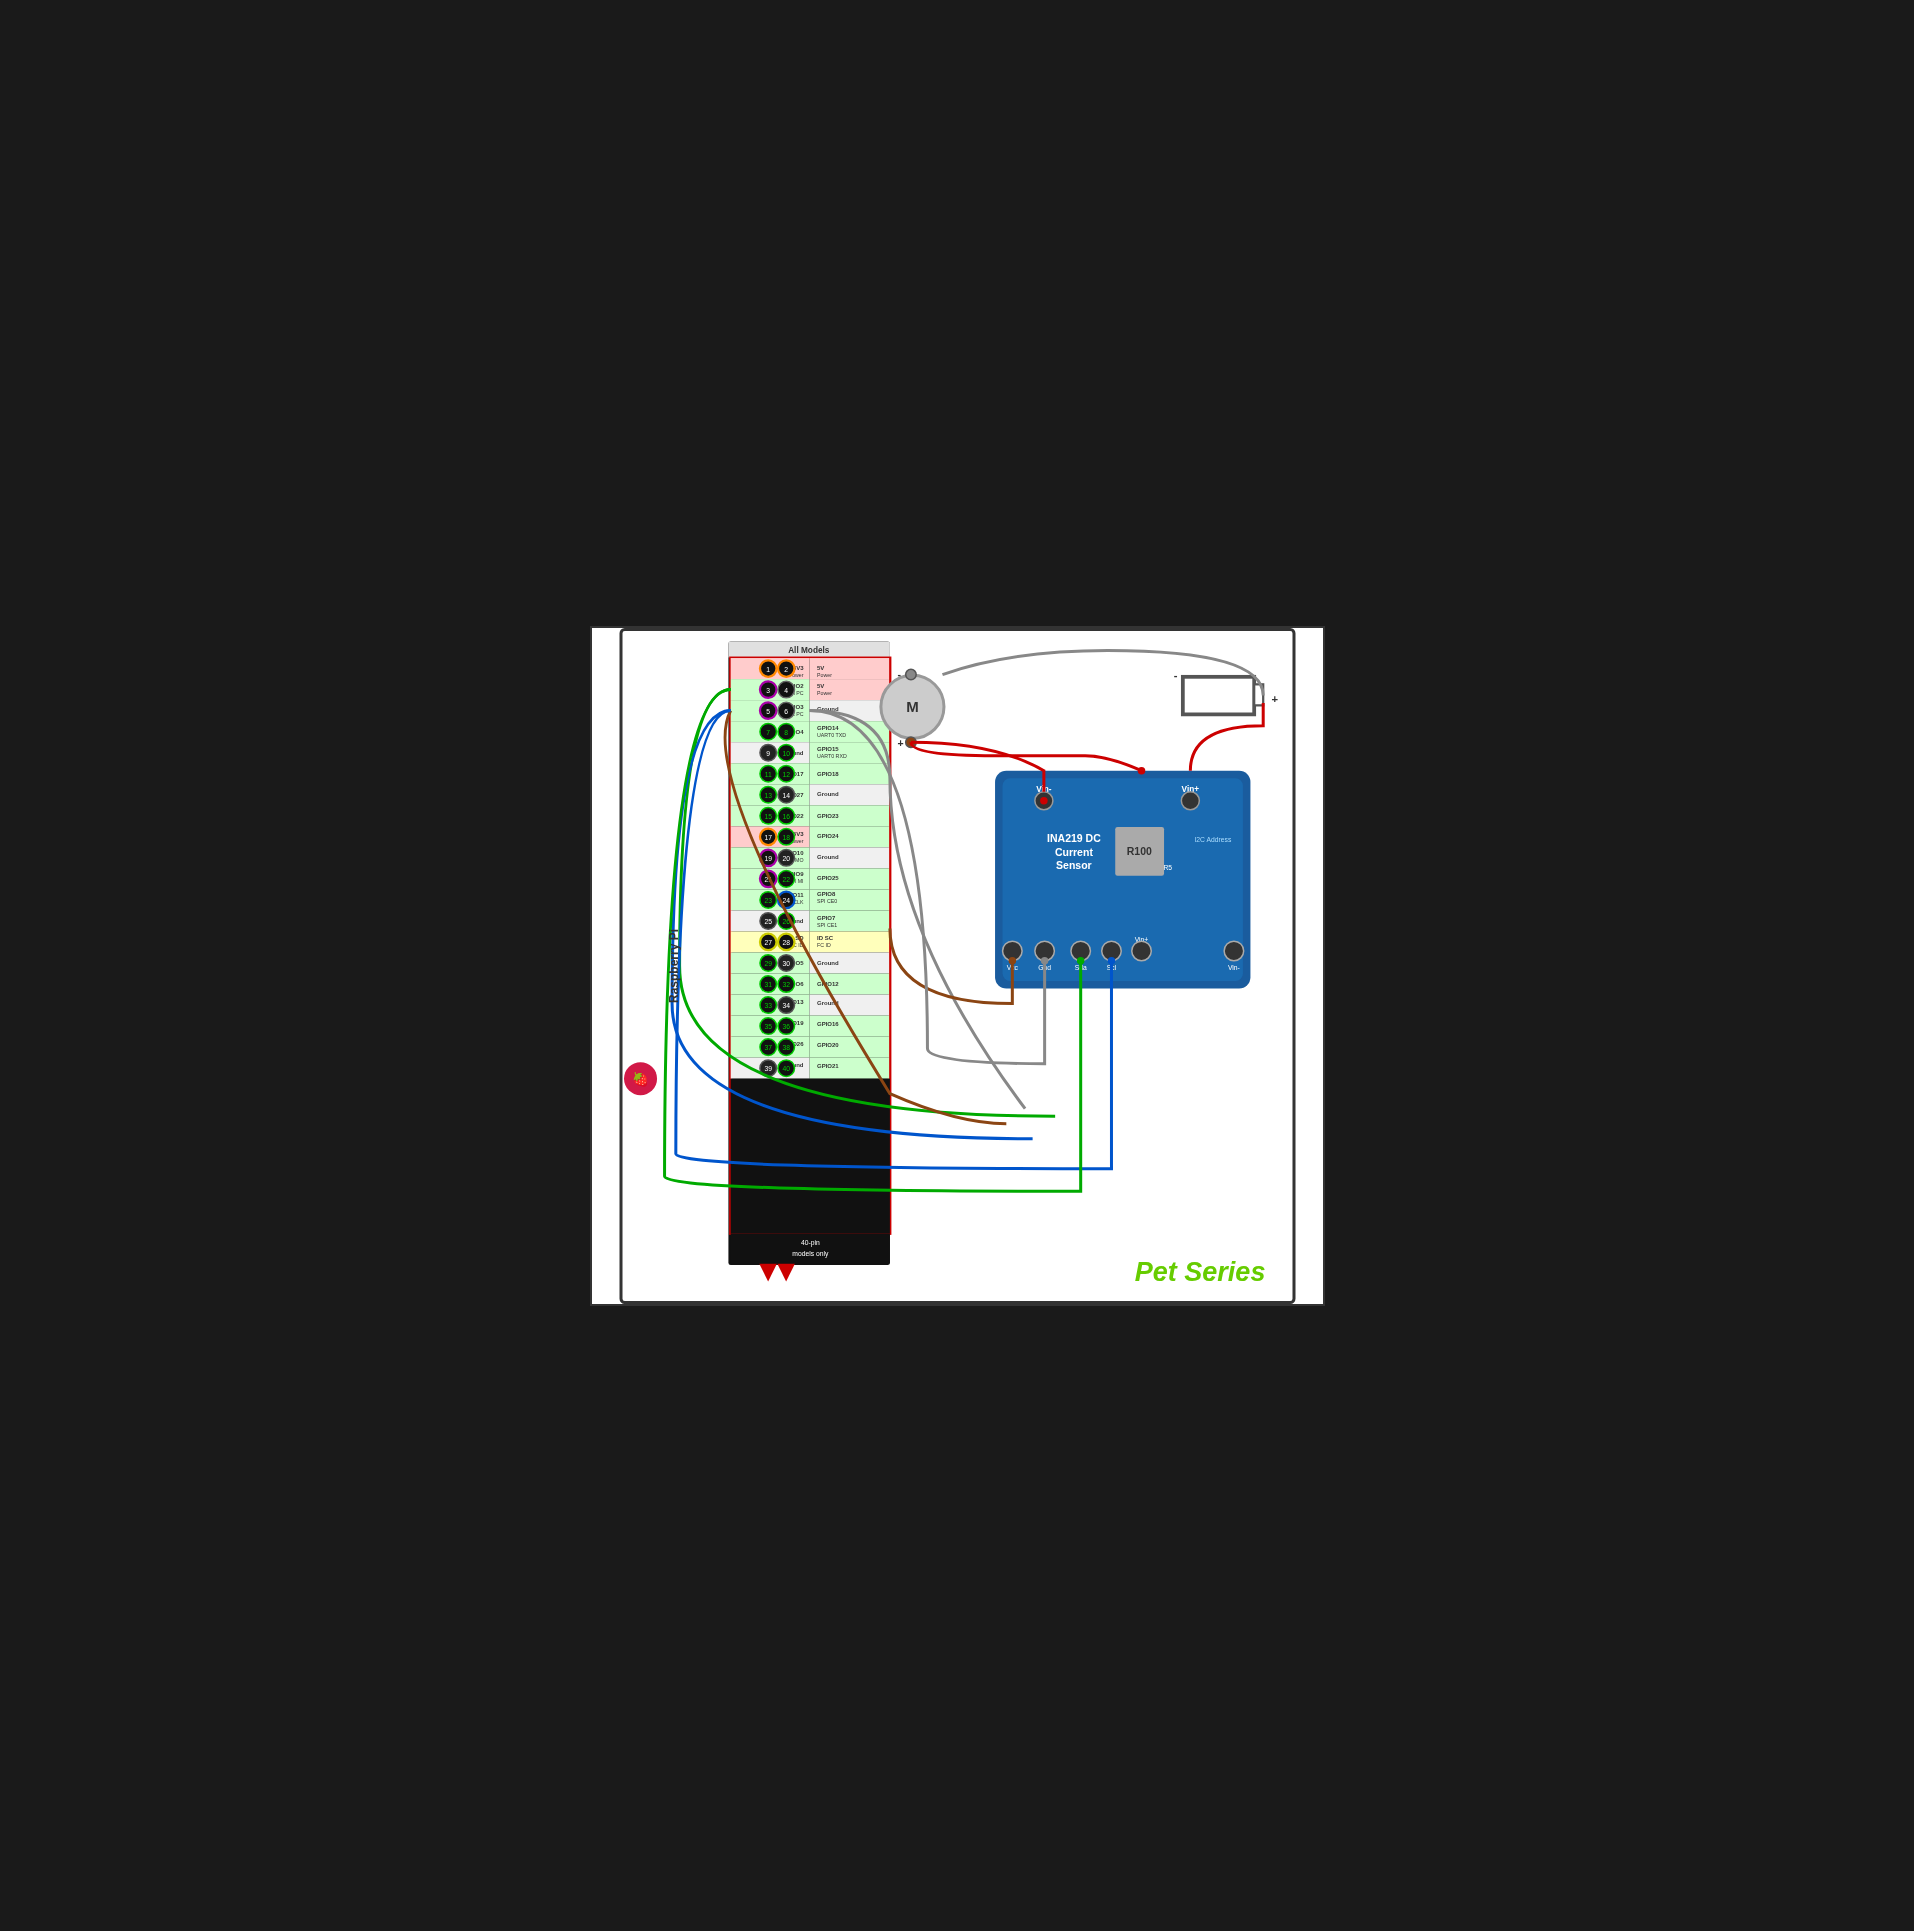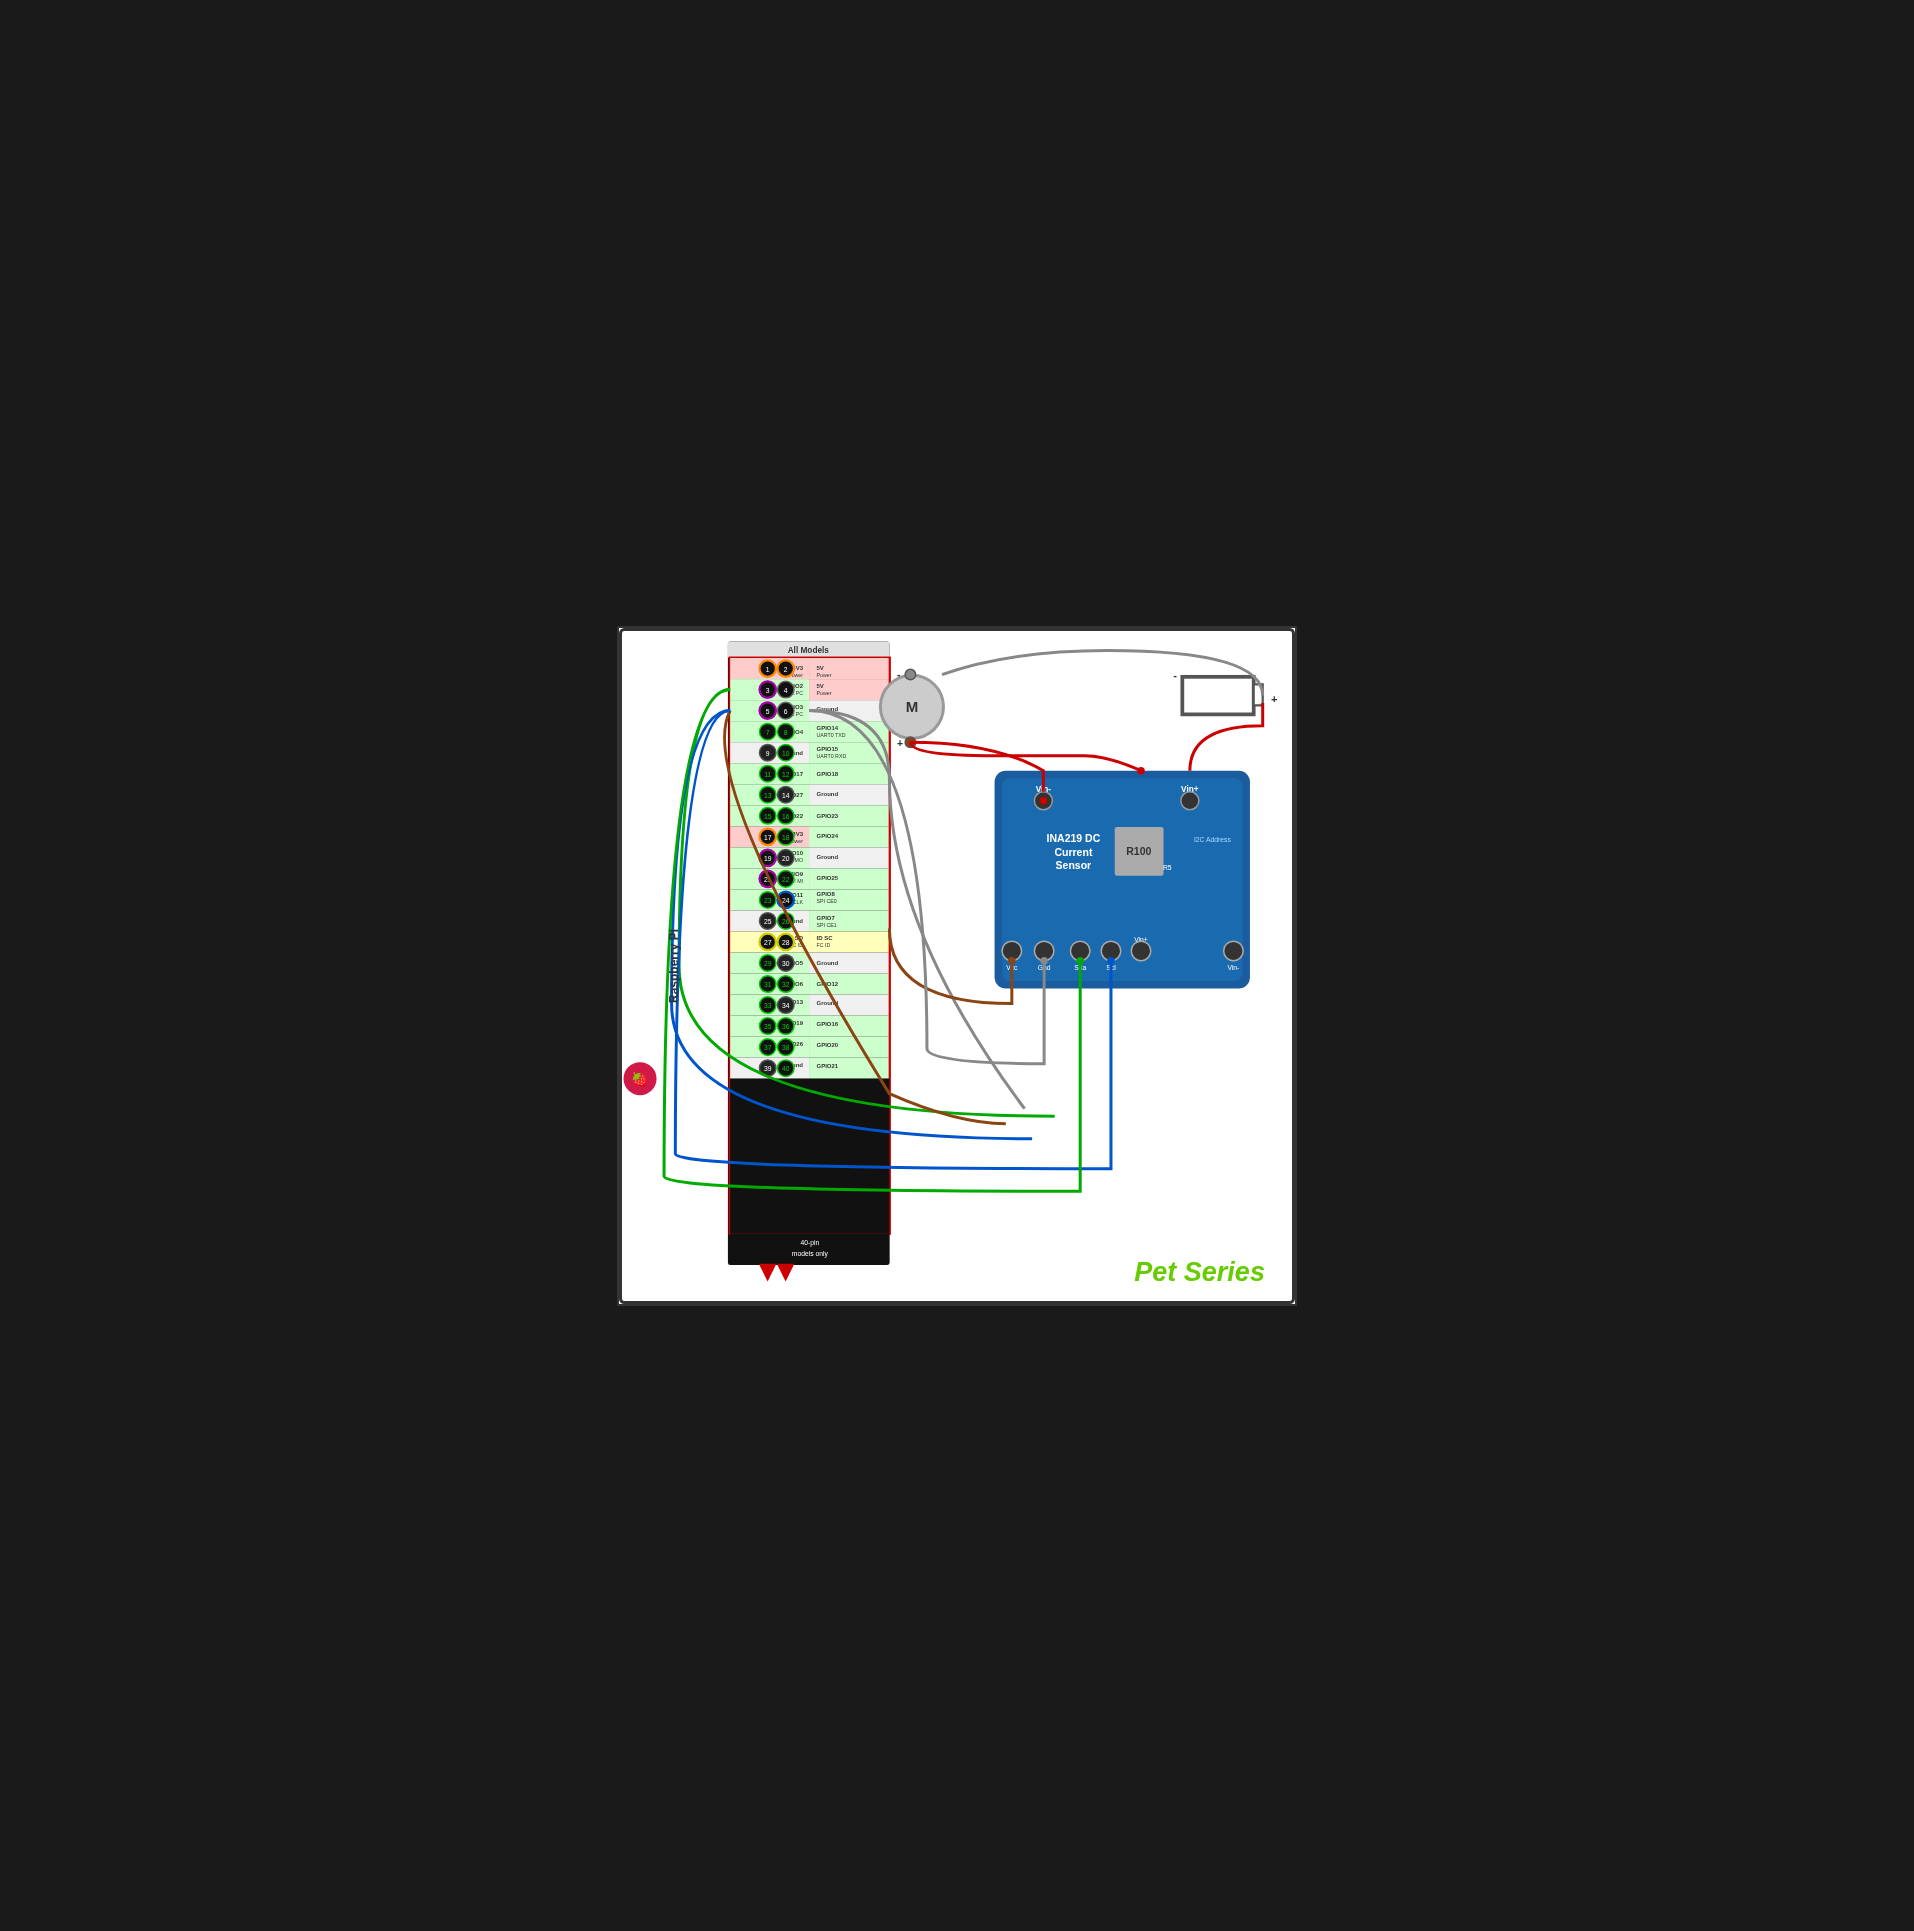--- a/index.html
+++ b/index.html
@@ -5,21 +5,21 @@
     * { margin: 0; padding: 0; box-sizing: border-box; }
     body {
       background: #1a1a1a;
       display: flex;
       justify-content: center;
       align-items: center;
       min-height: 100vh;
       font-family: Arial, sans-serif;
     }
     .main-container {
-      width: 680px;
+      width: 735px;
       height: 680px;
       background: white;
       position: relative;
       border: 2.3px solid #333;
       overflow: hidden;
       text-decoration: underline;
     }
 
     
     .diagram-svg {

